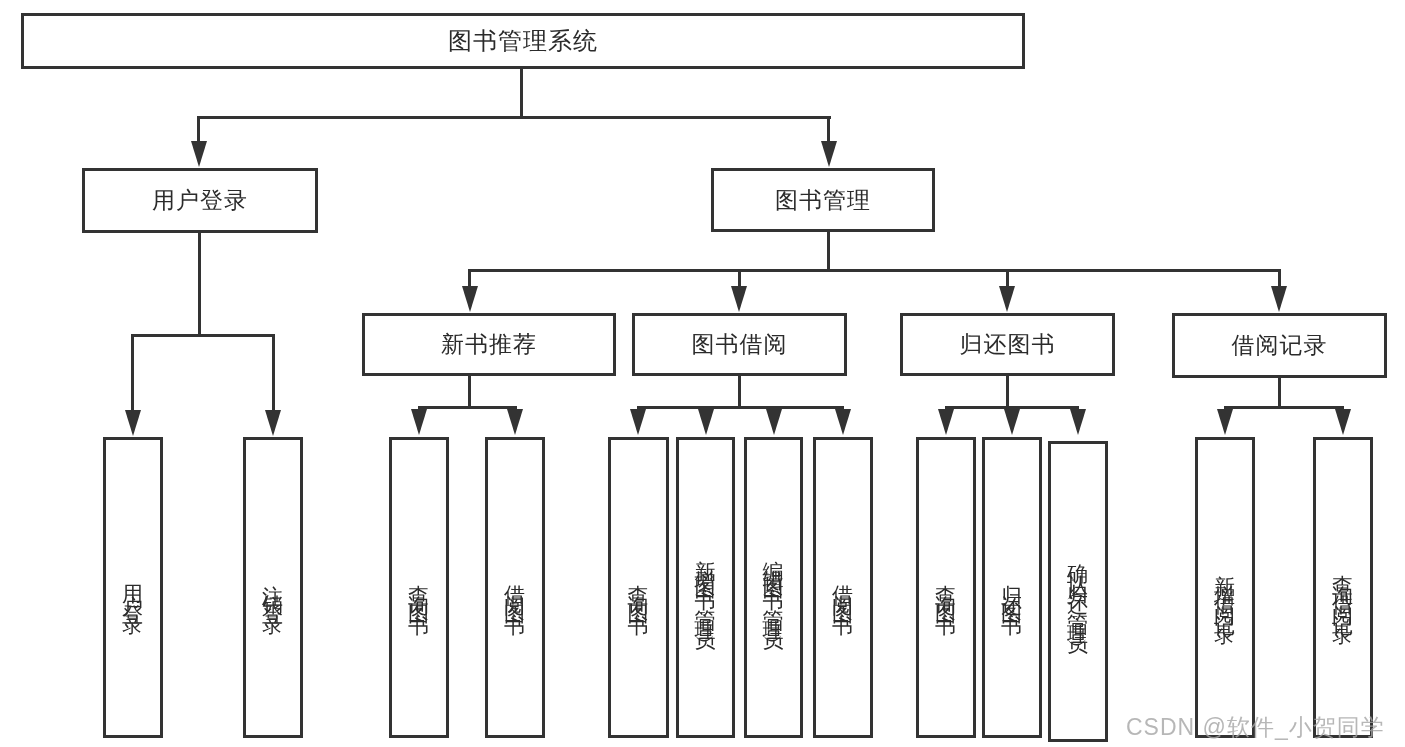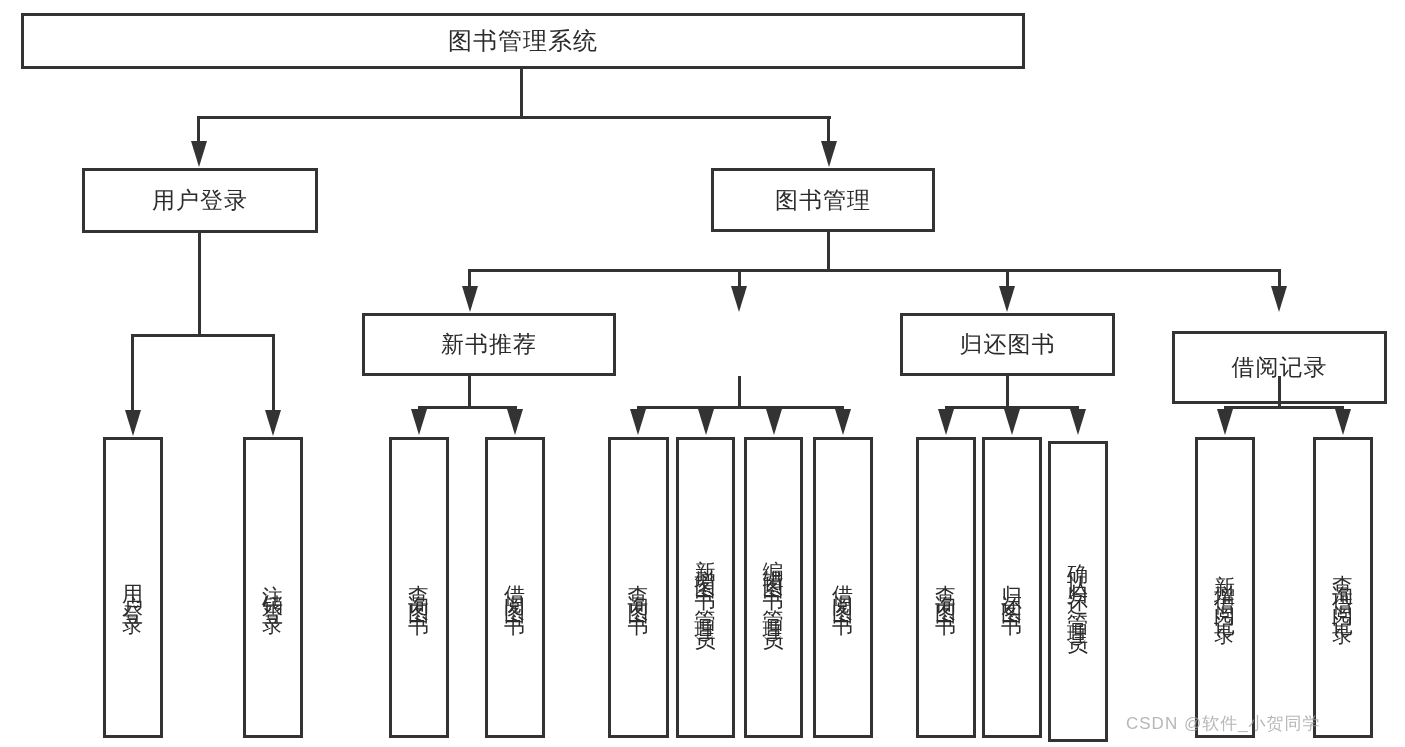--- a/index.html
+++ b/index.html
@@ -56,21 +56,21 @@
     width: 0;
     height: 0;
     border-left: 8px solid transparent;
     border-right: 8px solid transparent;
     border-top: 26px solid #333333;
   }
   .watermark {
     position: absolute;
     left: 1126px;
     top: 712px;
-    font-size: 17px;
+    font-size: 23px;
     letter-spacing: 1px;
     color: rgba(165, 165, 165, 0.8);
     z-index: 5;
     white-space: nowrap;
     text-align: right;
   }
 </style>
 </head>
 <body>
 
@@ -108,24 +108,27 @@
   <div class="vline" style="left:738px; top:269px; height:20px;"></div>
   <div class="arrow" style="left:731px; top:286px;"></div>
   <div class="vline" style="left:1006px; top:269px; height:20px;"></div>
   <div class="arrow" style="left:999px; top:286px;"></div>
   <div class="vline" style="left:1278px; top:269px; height:20px;"></div>
   <div class="arrow" style="left:1271px; top:286px;"></div>
 
   <div class="node hnode" style="left:362px; top:313px; width:254px; height:63px;">
     <span>新书推荐</span>
   </div>
+  <div class="node hnode" style="left:632px; top:313px; width:215px; height:63px;">
+    <span>图书借阅</span>
+  </div>
   <div class="node hnode" style="left:900px; top:313px; width:215px; height:63px;">
     <span>归还图书</span>
   </div>
-  <div class="node hnode" style="left:1172px; top:331px; width:215px; height:73px;">
+  <div class="node hnode" style="left:1172px; top:313px; width:215px; height:65px;">
     <span>借阅记录</span>
   </div>
 
   <div class="vline" style="left:468px; top:376px; height:33px;"></div>
   <div class="hline" style="left:418px; top:406px; width:99px;"></div>
   <div class="arrow" style="left:411px; top:409px;"></div>
   <div class="arrow" style="left:507px; top:409px;"></div>
 
   <div class="vline" style="left:738px; top:376px; height:33px;"></div>
   <div class="hline" style="left:637px; top:406px; width:207px;"></div>

